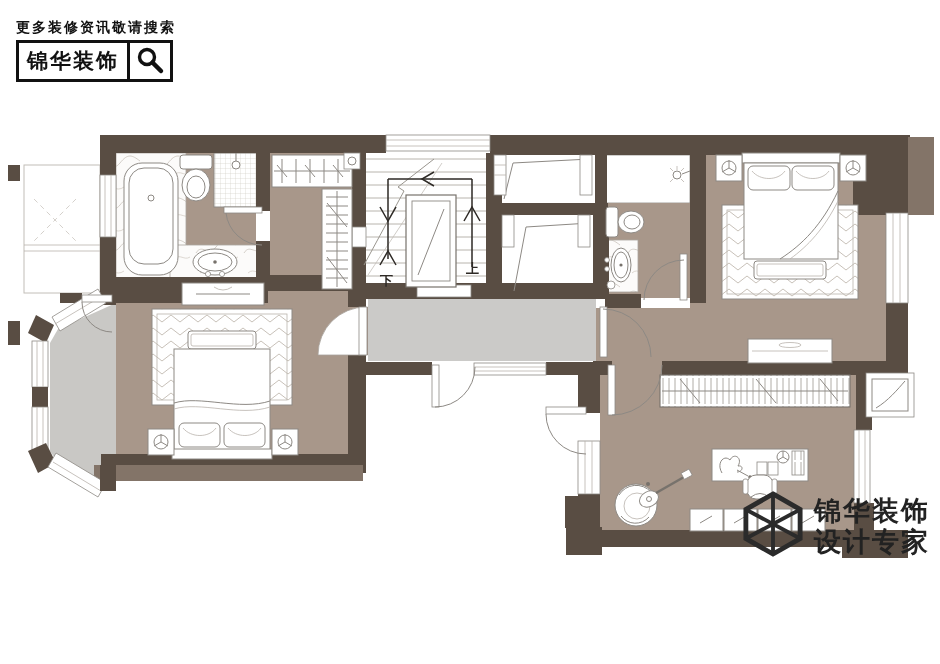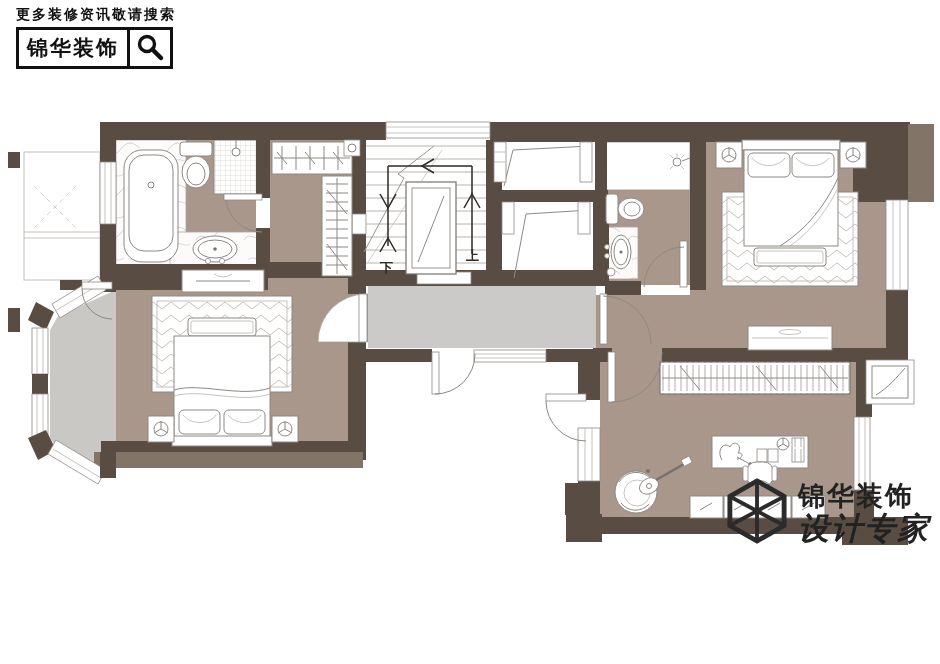--- a/index.html
+++ b/index.html
@@ -1,31 +1,31 @@
 <!DOCTYPE html>
 <html style="--wall-dark: #594d43; --wall-light: #837468; --room-floor: #a8978a; --hallway-floor: #cbcac8; --bay-floor: #c9c8c5; --furniture-line: #8d8984; --background: #ffffff;"><head>
 <meta charset="utf-8">
 <style>
   html,body{margin:0;padding:0;background:#fff;}
   .canvas{position:relative;width:940px;height:564px;background:#fff;overflow:hidden;
-          font-family:"DejaVu Sans",sans-serif;}
+          font-family:"DejaVu Sans",sans-serif;margin-top:13px;}
   
   .hdr{position:absolute;left:16px;top:6px;}
   .hdr .tagline{font-size:14px;font-weight:bold;color:#111;letter-spacing:2px;margin-bottom:3px;}
   .hdr .box{display:flex;align-items:stretch;border:3px solid #111;width:fit-content;background:#fff;}
   .hdr .brand{font-size:21px;font-weight:bold;color:#111;padding:4px 8px;letter-spacing:2px;
               font-family:"DejaVu Serif",serif;}
   .hdr .sep{width:3px;background:#111;}
   .hdr .mag{display:flex;align-items:center;justify-content:center;padding:2px 5px;}
   
   .ftr{position:absolute;right:10px;bottom:16px;text-align:center;color:#222;}
   .ftr .row{display:flex;align-items:center;gap:10px;justify-content:center;}
   .ftr .names{text-align:left;font-family:"DejaVu Serif",serif;}
   .ftr .brand{font-size:27px;font-weight:bold;line-height:1.15;letter-spacing:2px;}
-  .ftr .sub{font-size:31px;font-weight:bold;line-height:1.15;letter-spacing:2px;font-style:italic;}
+  .ftr .sub{font-size:27px;font-weight:bold;line-height:1.15;letter-spacing:2px;}
   .ftr .site{font-size:15px;font-weight:bold;letter-spacing:4px;margin-top:4px;}
   
   .wall{fill:var(--wall-dark,#594d43);}
   .wallL{fill:var(--wall-light,#837468);}
   .floor{fill:var(--room-floor,#a8978a);}
   .hall{fill:var(--hallway-floor,#cbcac8);}
   .bayf{fill:var(--bay-floor,#c9c8c5);}
   .w{fill:#fff;stroke:#8d8984;stroke-width:1;}
   .w2{fill:#fff;stroke:#8d8984;stroke-width:0.8;}
   .ln{stroke:#8d8984;fill:none;stroke-width:1;}

